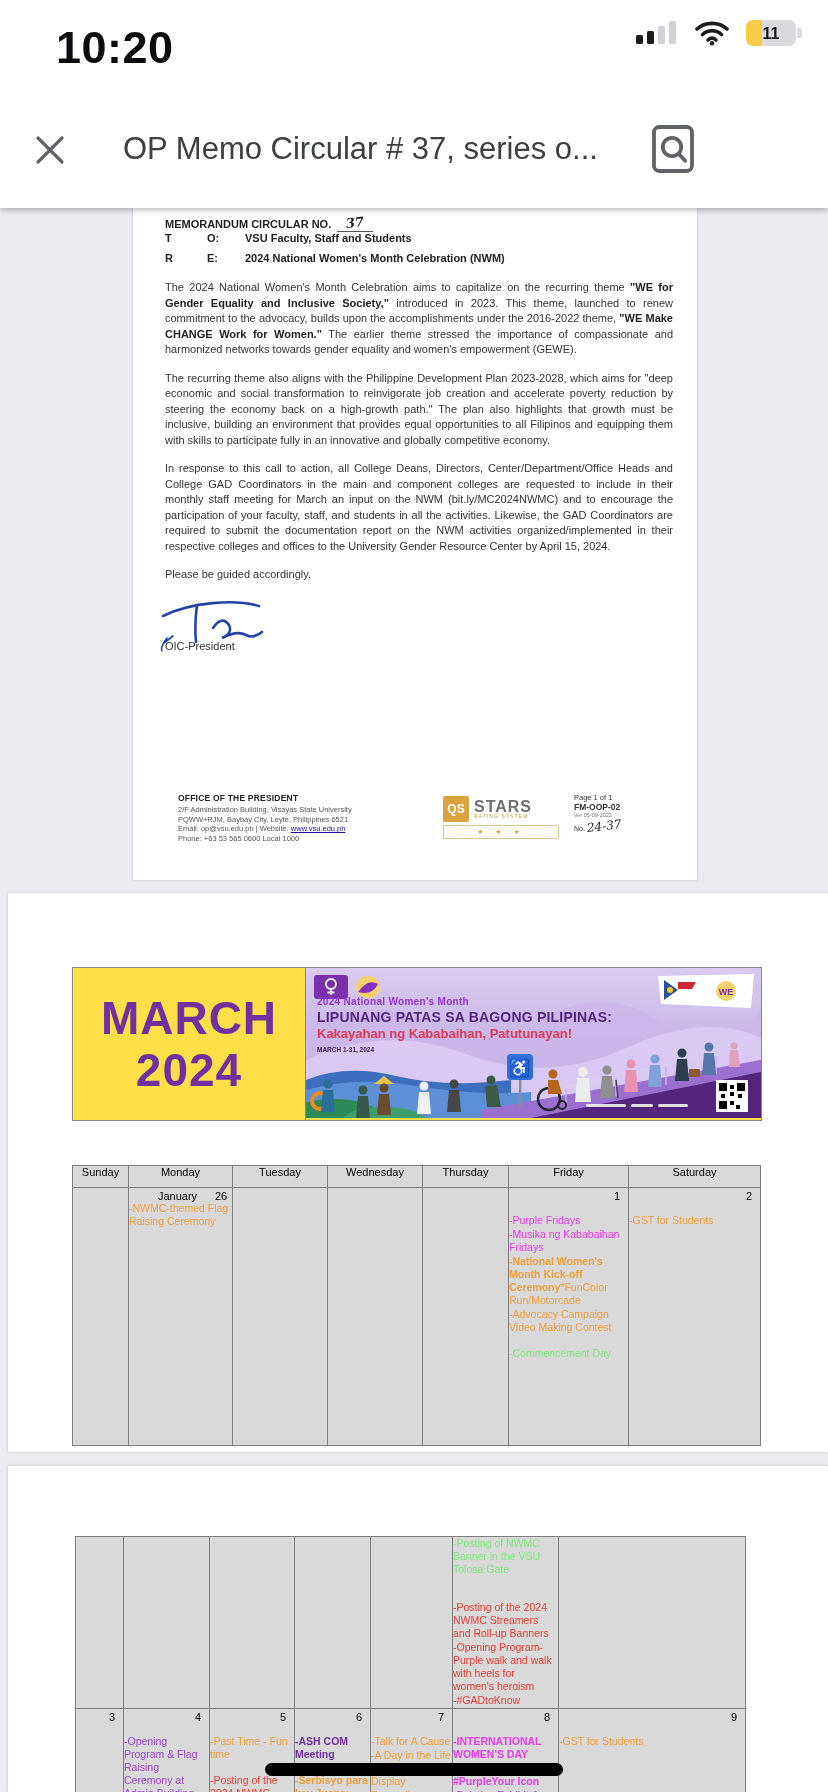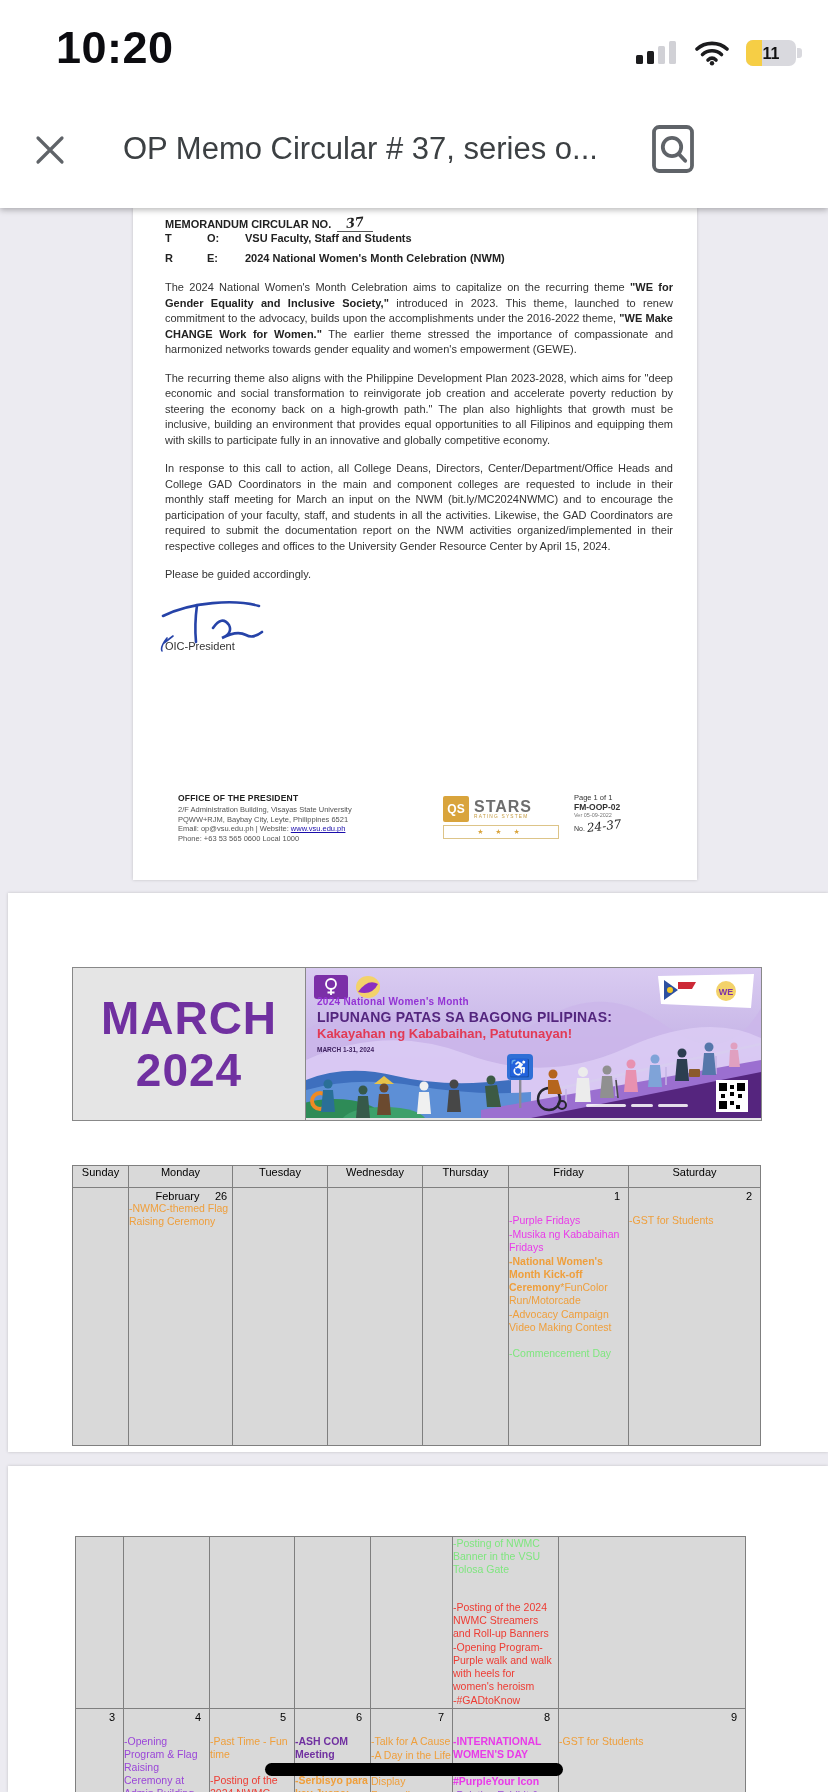--- a/index.html
+++ b/index.html
@@ -2,21 +2,21 @@
 <html><head>
 <meta charset="utf-8">
 <style>
   html,body{margin:0;padding:0;}
   body{width:828px;height:1792px;position:relative;overflow:hidden;background:#ecebf1;
        font-family:"Liberation Sans",sans-serif;}
   
   .topbar{position:absolute;left:0;top:0;width:828px;height:208px;background:#fff;
           box-shadow:0 2px 6px rgba(0,0,0,.28);z-index:30;}
   .time{position:absolute;left:56px;top:22px;font-size:45px;font-weight:bold;color:#0c0c10;letter-spacing:.5px;}
-  .sicons{position:absolute;right:26px;top:40px;display:flex;align-items:center;gap:17px;}
+  .sicons{position:absolute;right:26px;top:20px;display:flex;align-items:center;gap:17px;}
   .battery{position:relative;width:56px;height:26px;}
   .bat-body{position:absolute;left:0;top:0;width:50px;height:26px;background:#d9d9de;border-radius:7px;overflow:hidden;}
   .bat-fill{position:absolute;left:0;top:0;width:16px;height:26px;background:#f6ce45;}
   .bat-num{position:absolute;left:0;top:0;width:50px;height:26px;text-align:center;line-height:27px;
            font-size:16px;font-weight:bold;color:#111;}
   .bat-nub{position:absolute;right:0;top:8px;width:5px;height:10px;background:#d9d9de;border-radius:0 3px 3px 0;}
   .close-btn{position:absolute;left:30px;top:130px;width:40px;height:40px;cursor:pointer;}
   .hdr-title{position:absolute;left:123px;top:131px;width:505px;font-size:31px;color:#3c4043;
              white-space:nowrap;overflow:hidden;}
   .find-btn{position:absolute;right:132px;top:124px;width:46px;height:50px;cursor:pointer;}
@@ -56,21 +56,21 @@
   .qs-stars{margin-top:3px;border:1px solid #dcc econ;border:1px solid #ddc488;height:12px;text-align:center;
             font-size:7px;color:#d9a43c;letter-spacing:5px;line-height:11px;}
   .f-info{position:absolute;left:396px;top:5px;width:90px;color:#333;}
   .fi-page{font-size:7.5px;}
   .fi-code{font-size:8.5px;font-weight:bold;}
   .fi-ver{font-size:5.5px;color:#777;}
   .fi-no{font-size:7px;margin-top:2px;}
   .fi-no .hand{font-size:12px;}
   
   .banner-table{position:absolute;left:64px;top:74px;width:688px;height:152px;border:1px solid #888;
-                display:flex;background:#e5e5e5;}
+                display:flex;background:#fde047;}
   .banner-month{width:232px;border-right:1px solid #888;display:flex;flex-direction:column;
                 align-items:center;justify-content:center;}
   .bm-line{font-size:46px;font-weight:bold;color:#7030a0;line-height:52px;letter-spacing:1px;}
   .banner-art{position:relative;width:455px;height:150px;overflow:hidden;}
   .banner-art svg{position:absolute;left:0;top:0;}
   .bn-kicker{position:absolute;left:11px;top:28px;font-size:10px;font-weight:bold;color:#9333d4;letter-spacing:.3px;}
   .bn-title{position:absolute;left:11px;top:41px;font-size:14px;font-weight:bold;color:#53257e;letter-spacing:.2px;}
   .bn-sub{position:absolute;left:11px;top:58px;font-size:13px;font-weight:bold;color:#e23a55;}
   .bn-dates{position:absolute;left:11px;top:78px;font-size:6.5px;font-weight:bold;color:#3f2260;}
   
@@ -319,21 +319,21 @@
       <td class="hc">Tuesday</td>
       <td class="hc">Wednesday</td>
       <td class="hc">Thursday</td>
       <td class="hc">Friday</td>
       <td class="hc">Saturday</td>
     </tr>
     <tr style="height:258px">
       <td class="cc"></td>
       <td class="cc">
             <div class="date-row">
-              <span class="month">February</span>
+              <span class="month">January</span>
               <span class="dnum">26</span>
             </div>
             <div class="ev"><span style="color: rgb(239, 159, 60);">-NWMC-themed Flag Raising Ceremony</span></div>
           </td>
       <td class="cc"></td>
       <td class="cc"></td>
       <td class="cc"></td>
       <td class="cc">
             <div class="date-row">
               <span class="dnum">1</span>

